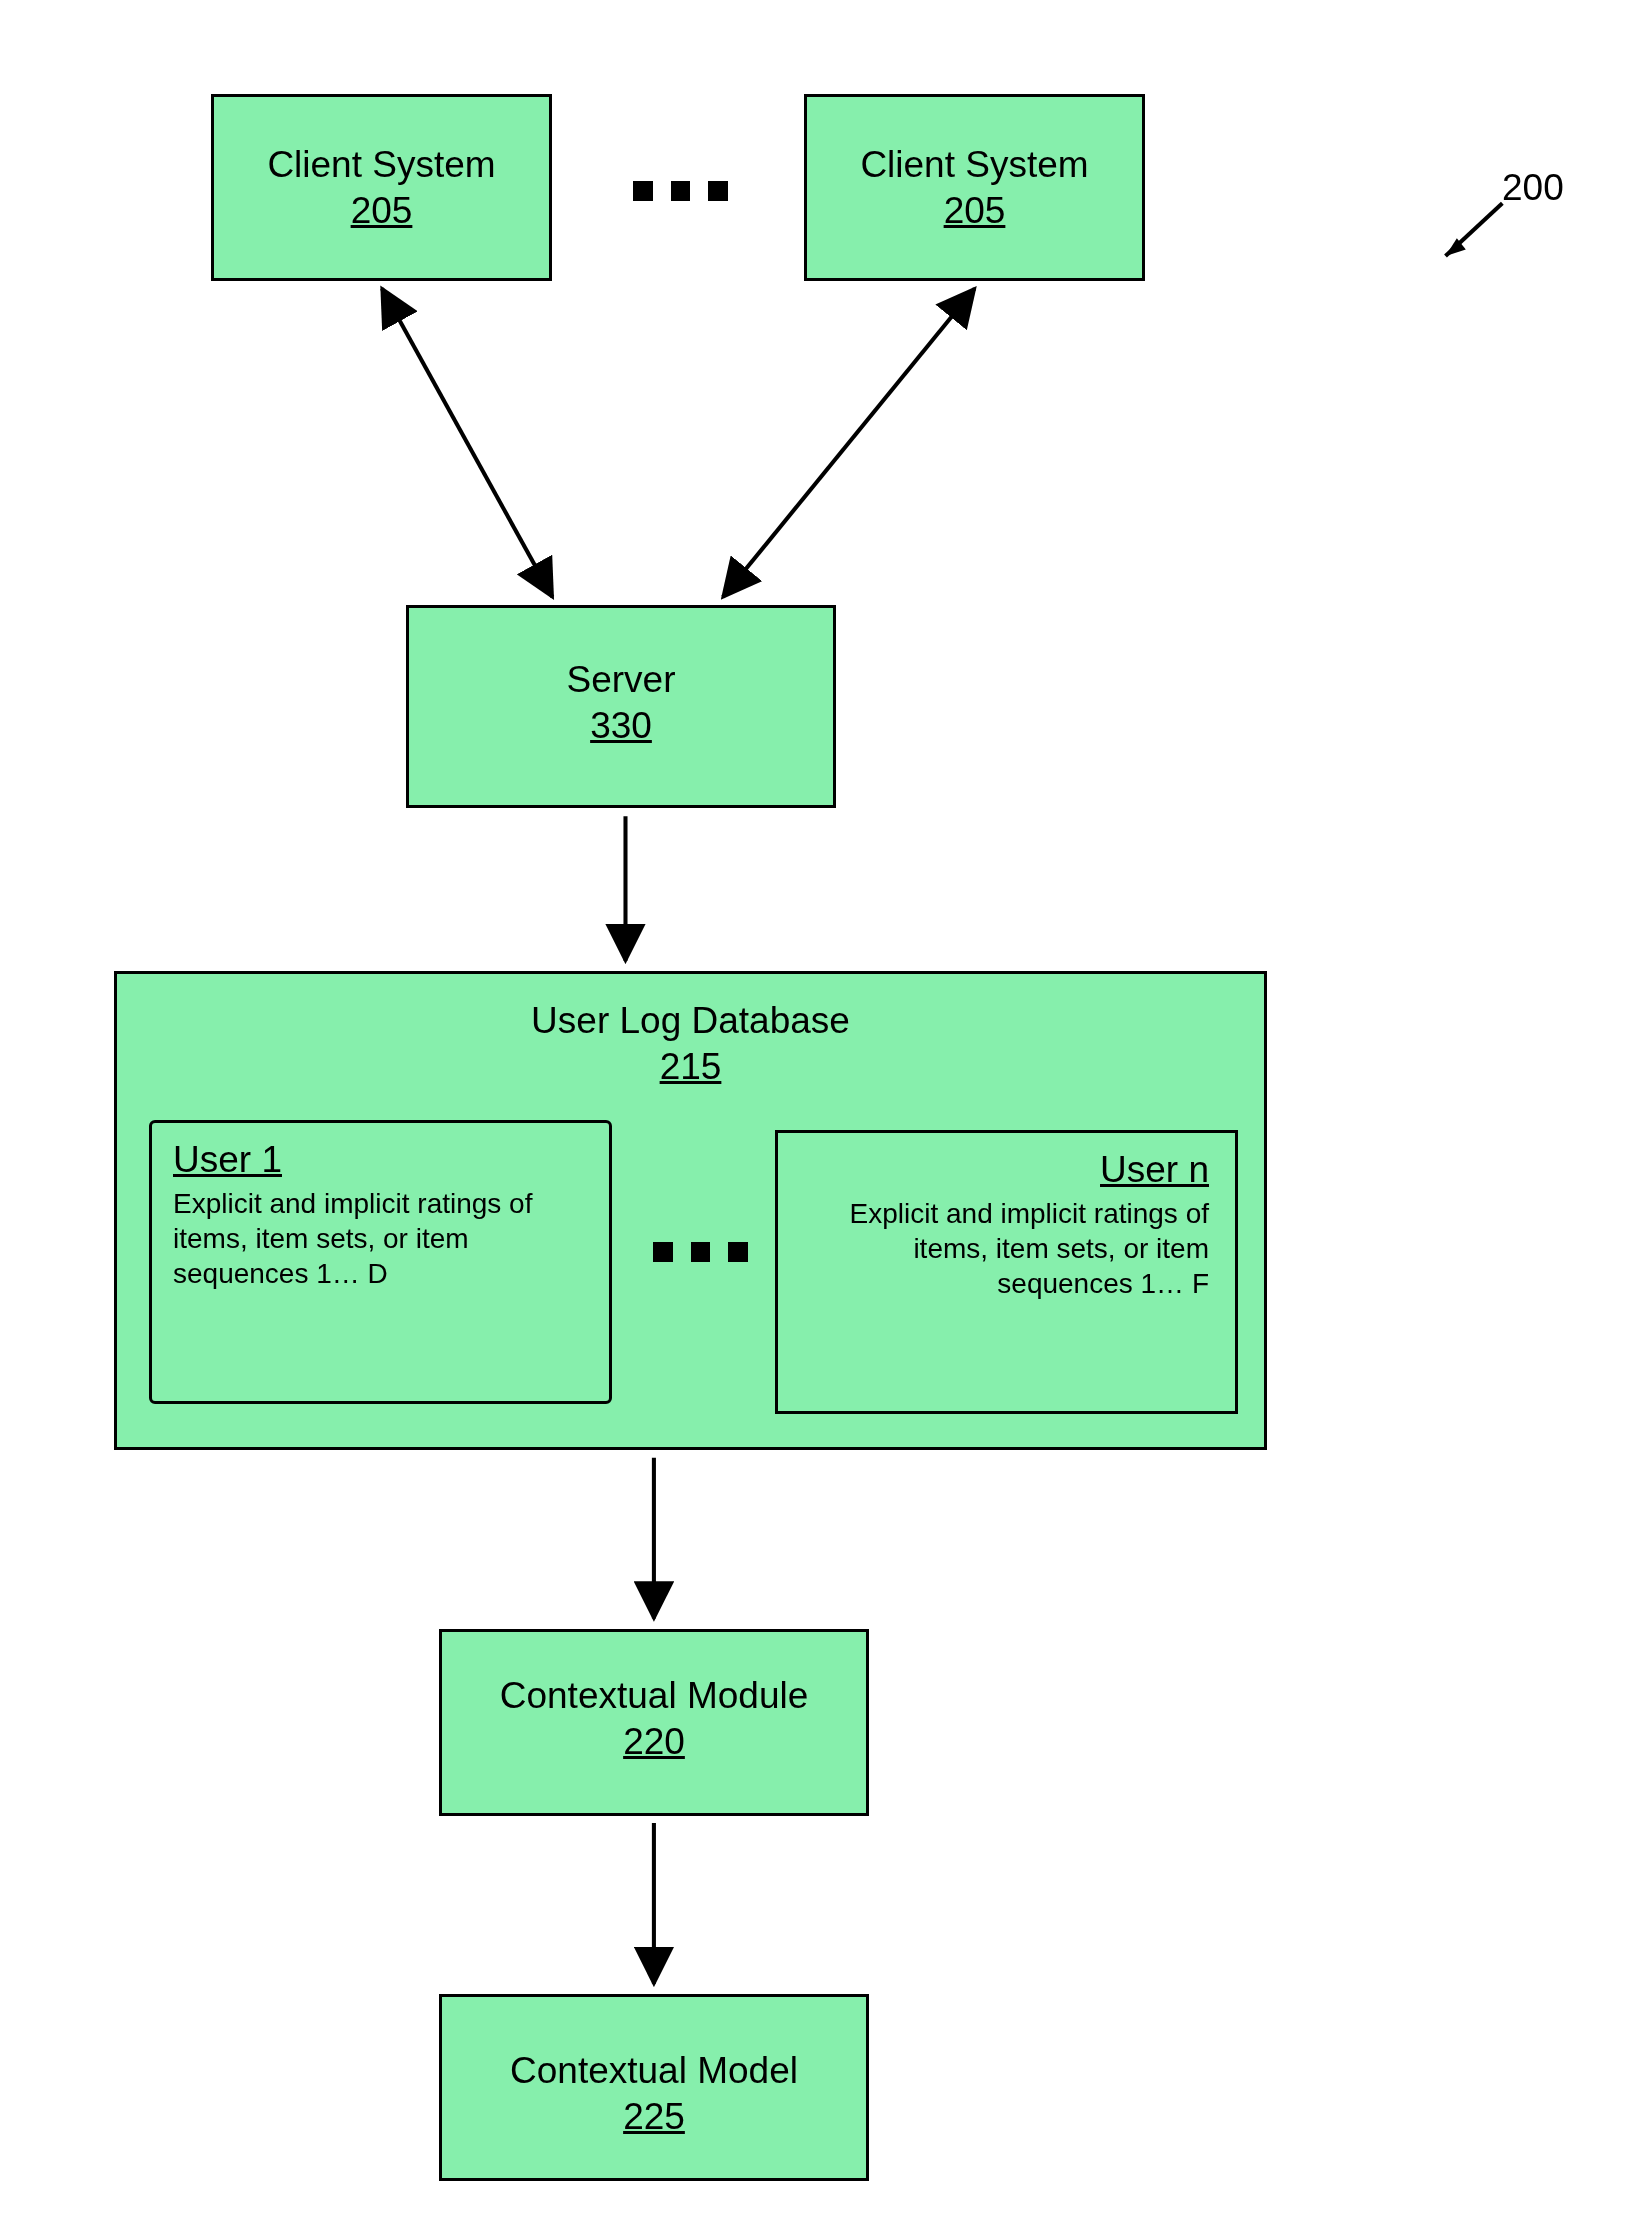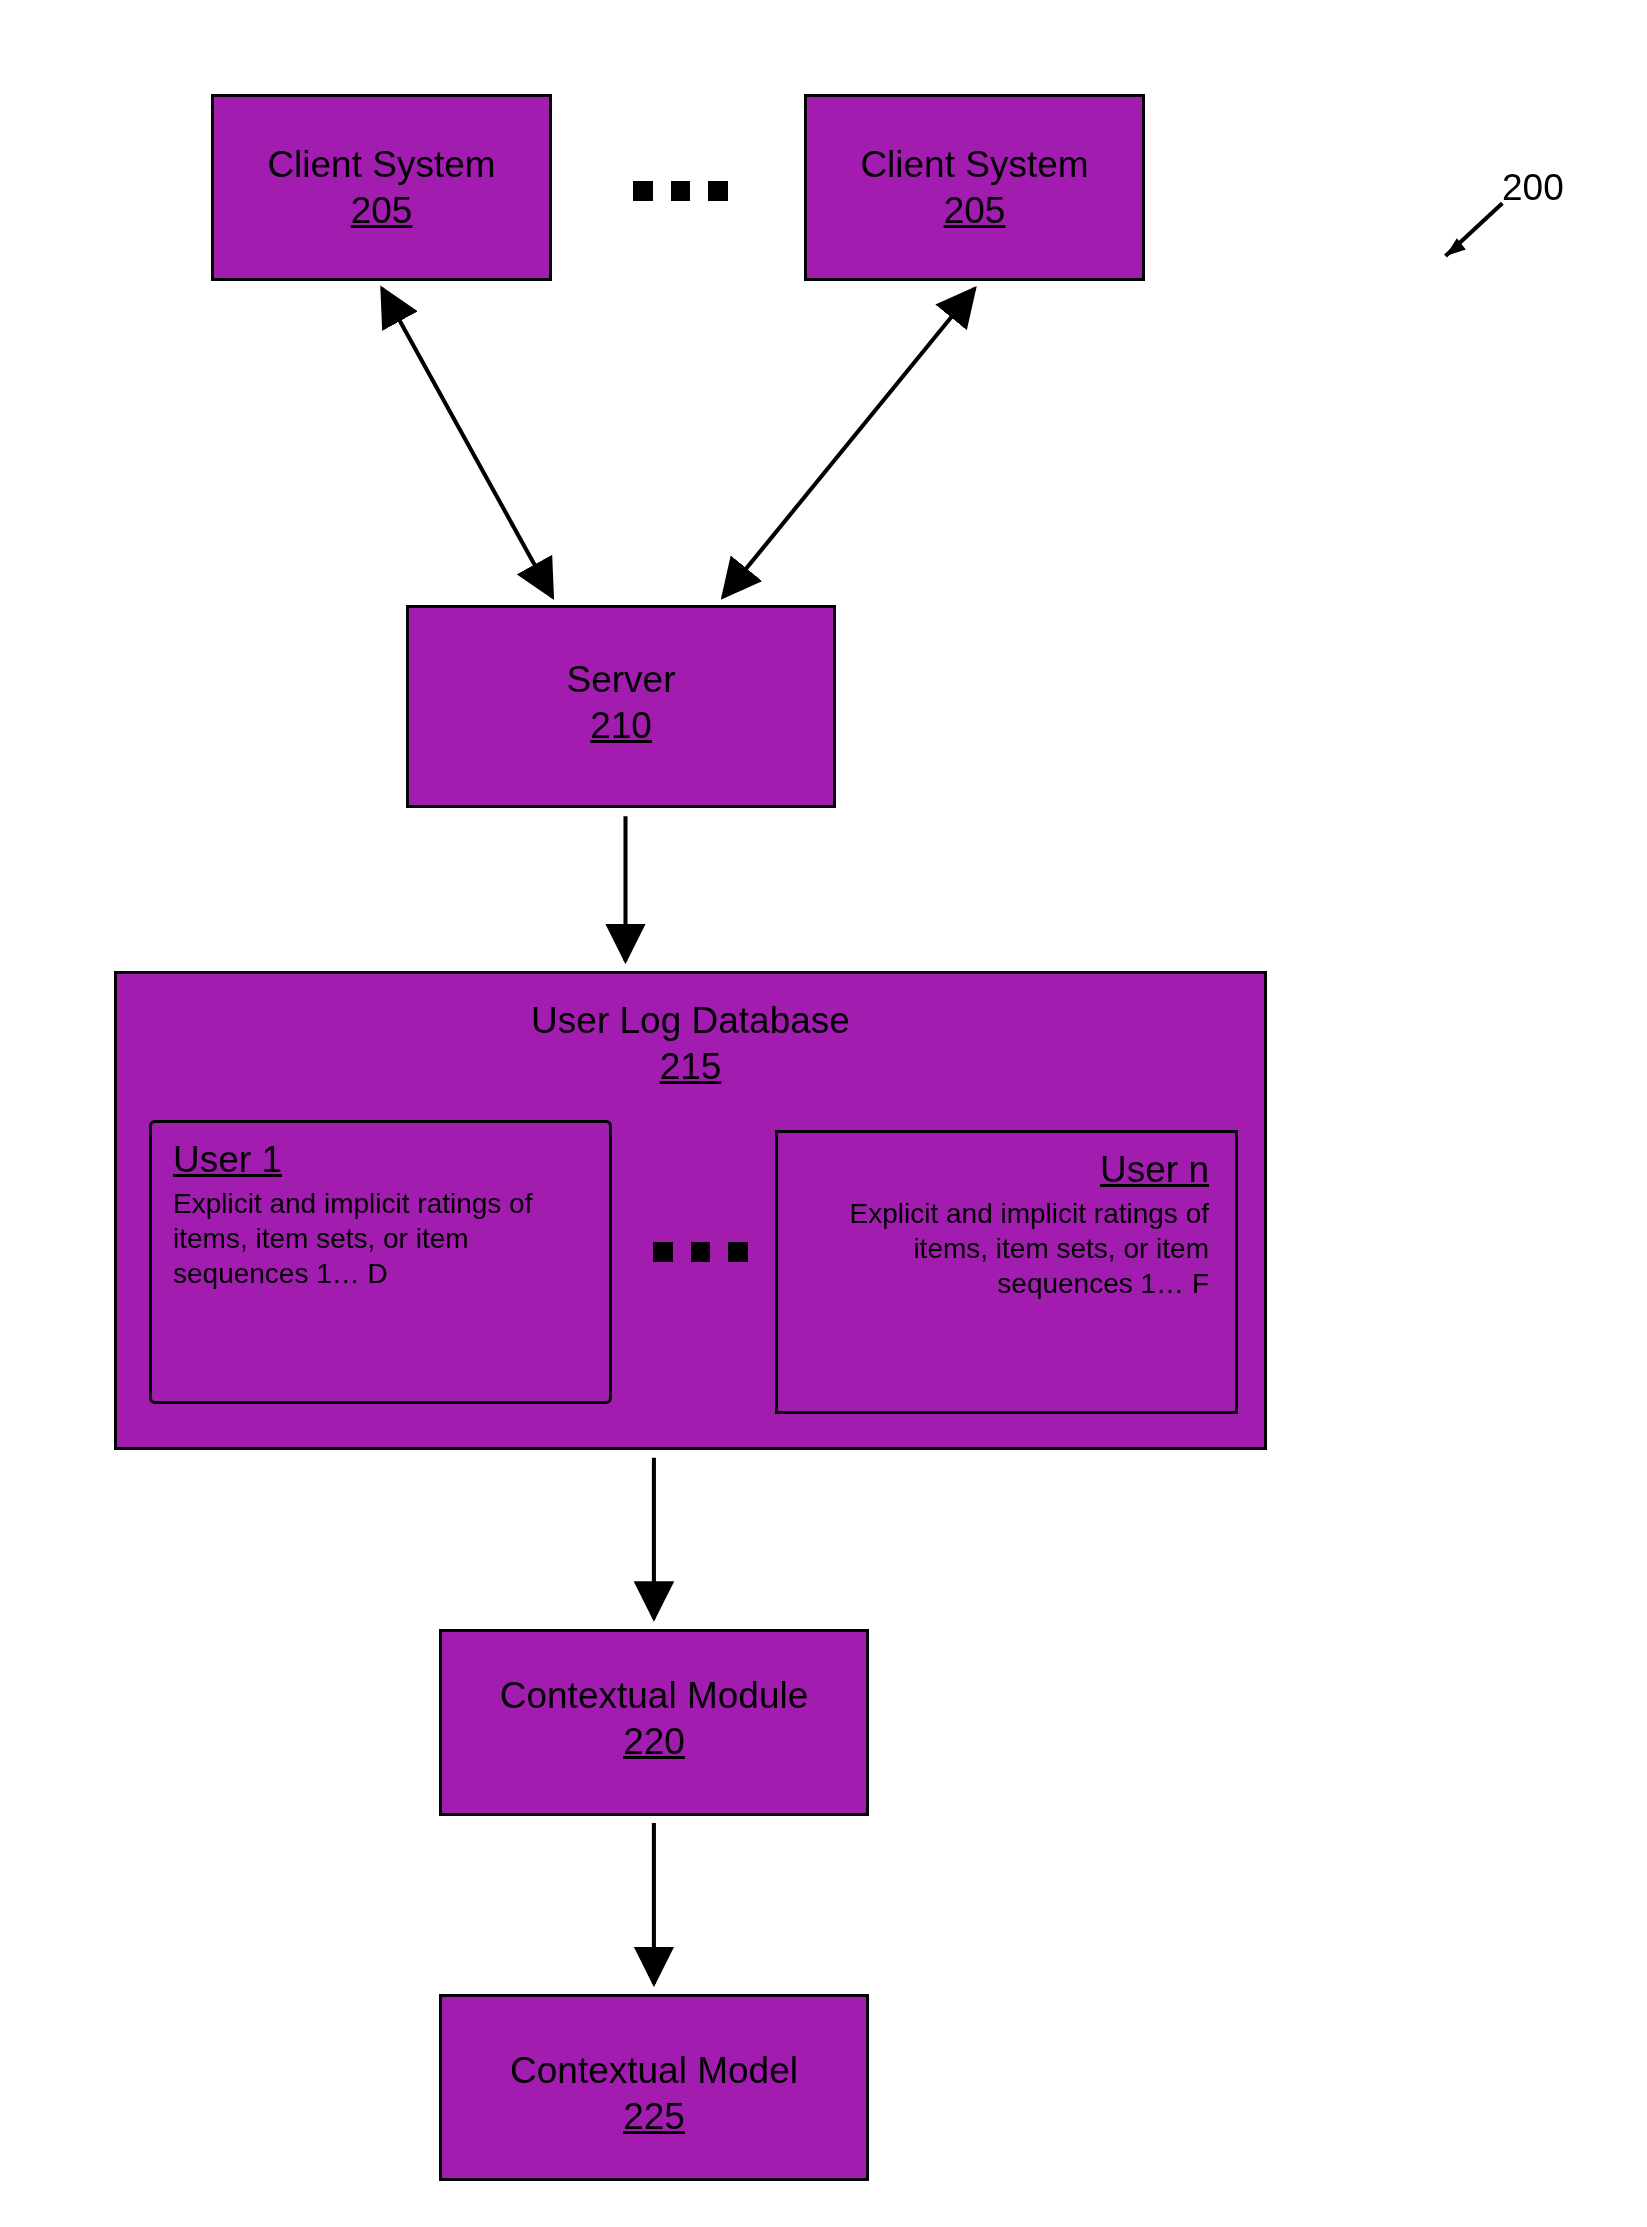--- a/index.html
+++ b/index.html
@@ -12,21 +12,21 @@
     width: 1340px;
     height: 2227px;
     background: #fff;
     font-family: Arial, Helvetica, sans-serif;
     color: #000;
     margin-top: 45px;
   }
   .box {
     position: absolute;
     border: 3.2px solid #000;
-    background: #a21caf;
+    background: #86efac;
     box-sizing: border-box;
   }
   .center-text {
     text-align: center;
   }
   .title {
     font-size: 37px;
     line-height: 1.25;
   }
   .refnum {
@@ -93,21 +93,21 @@
   <div class="box" style="left:804px; top:49px; width:341px; height:187px; padding-top:45px;">
     <div class="center-text">
       <div class="title">Client System</div>
       <div class="refnum">205</div>
     </div>
   </div>
 
   <div class="box" style="left:406px; top:560px; width:430px; height:203px; padding-top:49px;">
     <div class="center-text">
       <div class="title">Server</div>
-      <div class="refnum">210</div>
+      <div class="refnum">330</div>
     </div>
   </div>
 
   <div class="box" style="left:114px; top:926px; width:1153px; height:479px;">
     <div class="center-text" style="padding-top:24px;">
       <div class="title">User Log Database</div>
       <div class="refnum">215</div>
     </div>
 
     <div class="box" style="left:32px; top:146px; width:463px; height:284px; padding:16px 21px;border-radius:6px;">

